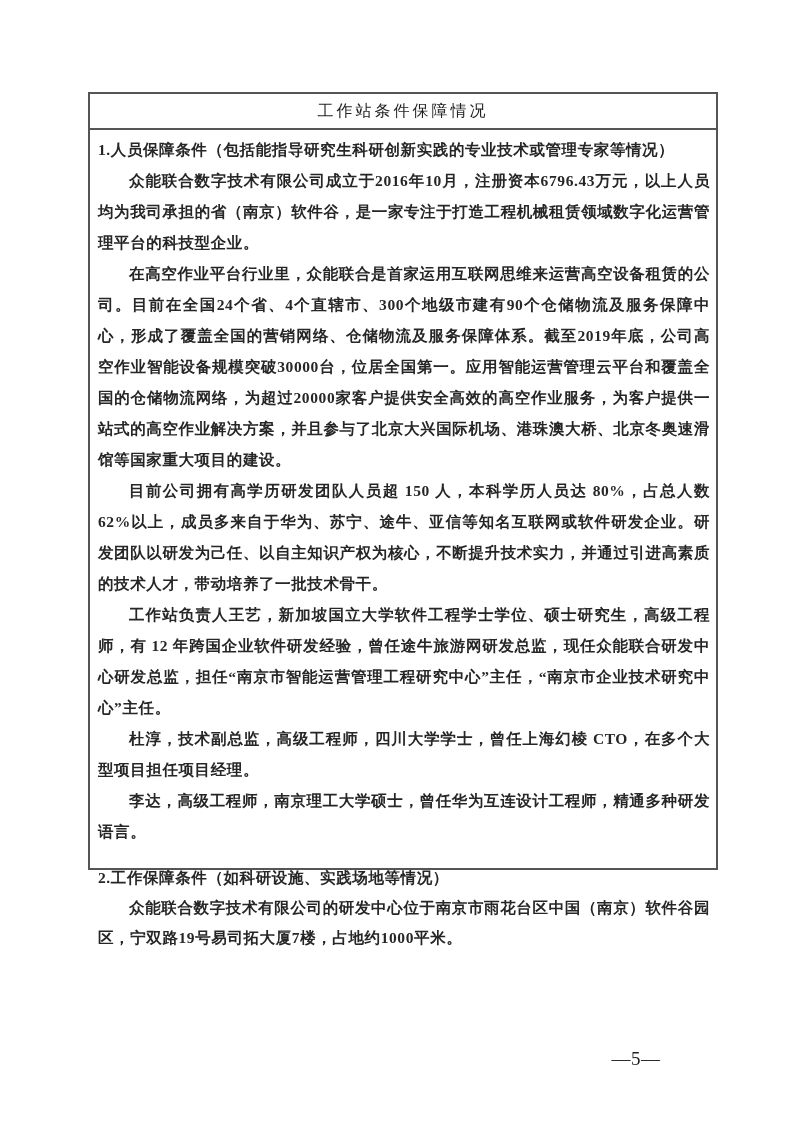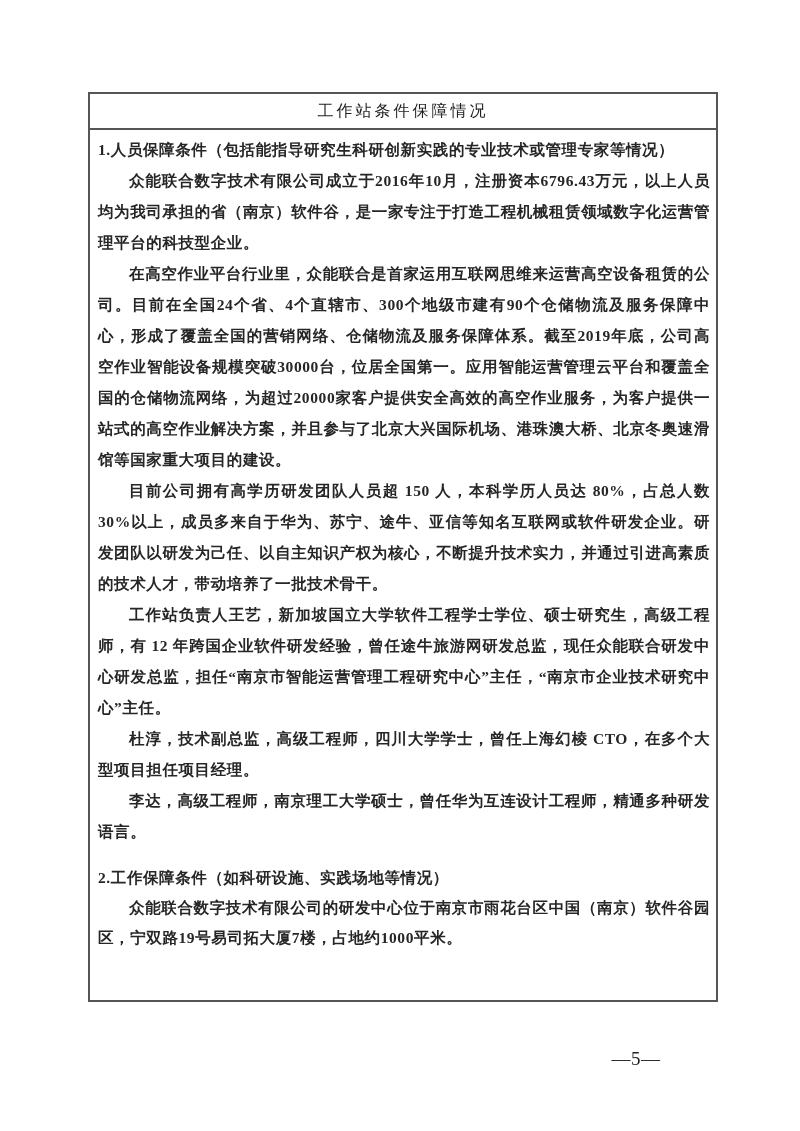--- a/index.html
+++ b/index.html
@@ -20,21 +20,21 @@
     left: 0; top: 0;
     width: 800px;
     height: 1131px;
     background: #ffffff;
   }
   .doc-table {
     position: absolute;
     left: 88px;
     top: 92px;
     width: 630px;
-    height: 910px;
+    height: 778px;
     border: 2px solid #555555;
     box-sizing: border-box;
     background: #ffffff;
   }
   .table-header {
     height: 36px;
     border-bottom: 2px solid #555555;
     box-sizing: border-box;
     display: flex;
     align-items: center;
@@ -87,21 +87,21 @@
     <div class="table-header">
       <span>工作站条件保障情况</span>
     </div>
 
     <div class="cell">
 
       <div class="section">
         <p class="heading">1.人员保障条件（包括能指导研究生科研创新实践的专业技术或管理专家等情况）</p>
         <p>众能联合数字技术有限公司成立于2016年10月，注册资本6796.43万元，以上人员均为我司承担的省（南京）软件谷，是一家专注于打造工程机械租赁领域数字化运营管理平台的科技型企业。</p>
         <p>在高空作业平台行业里，众能联合是首家运用互联网思维来运营高空设备租赁的公司。目前在全国24个省、4个直辖市、300个地级市建有90个仓储物流及服务保障中心，形成了覆盖全国的营销网络、仓储物流及服务保障体系。截至2019年底，公司高空作业智能设备规模突破30000台，位居全国第一。应用智能运营管理云平台和覆盖全国的仓储物流网络，为超过20000家客户提供安全高效的高空作业服务，为客户提供一站式的高空作业解决方案，并且参与了北京大兴国际机场、港珠澳大桥、北京冬奥速滑馆等国家重大项目的建设。</p>
-        <p>目前公司拥有高学历研发团队人员超 150 人，本科学历人员达 80%，占总人数 30%以上，成员多来自于华为、苏宁、途牛、亚信等知名互联网或软件研发企业。研发团队以研发为己任、以自主知识产权为核心，不断提升技术实力，并通过引进高素质的技术人才，带动培养了一批技术骨干。</p>
+        <p>目前公司拥有高学历研发团队人员超 150 人，本科学历人员达 80%，占总人数 62%以上，成员多来自于华为、苏宁、途牛、亚信等知名互联网或软件研发企业。研发团队以研发为己任、以自主知识产权为核心，不断提升技术实力，并通过引进高素质的技术人才，带动培养了一批技术骨干。</p>
         <p>工作站负责人王艺，新加坡国立大学软件工程学士学位、硕士研究生，高级工程师，有 12 年跨国企业软件研发经验，曾任途牛旅游网研发总监，现任众能联合研发中心研发总监，担任“南京市智能运营管理工程研究中心”主任，“南京市企业技术研究中心”主任。</p>
         <p>杜淳，技术副总监，高级工程师，四川大学学士，曾任上海幻棱 CTO，在多个大型项目担任项目经理。</p>
         <p>李达，高级工程师，南京理工大学硕士，曾任华为互连设计工程师，精通多种研发语言。</p>
       </div>
 
       <div class="section section-2">
         <p class="heading">2.工作保障条件（如科研设施、实践场地等情况）</p>
         <p>众能联合数字技术有限公司的研发中心位于南京市雨花台区中国（南京）软件谷园区，宁双路19号易司拓大厦7楼，占地约1000平米。</p>
       </div>
 

